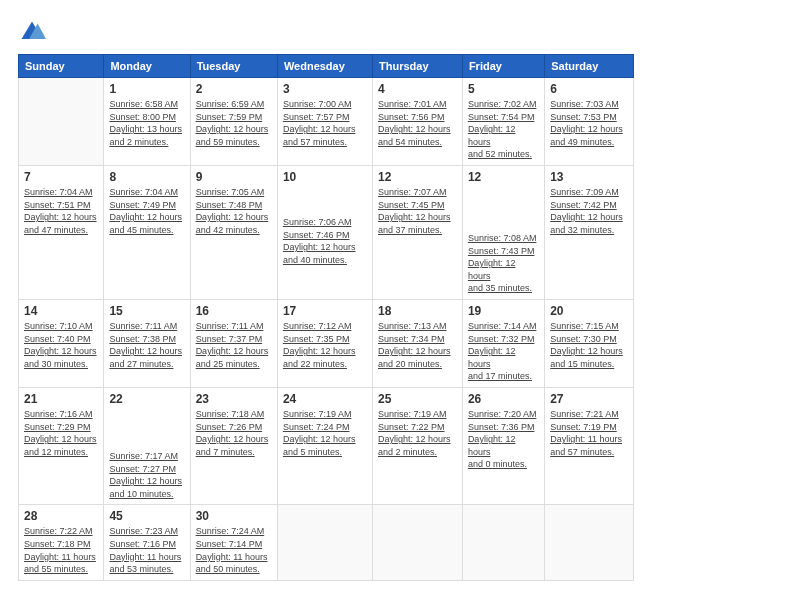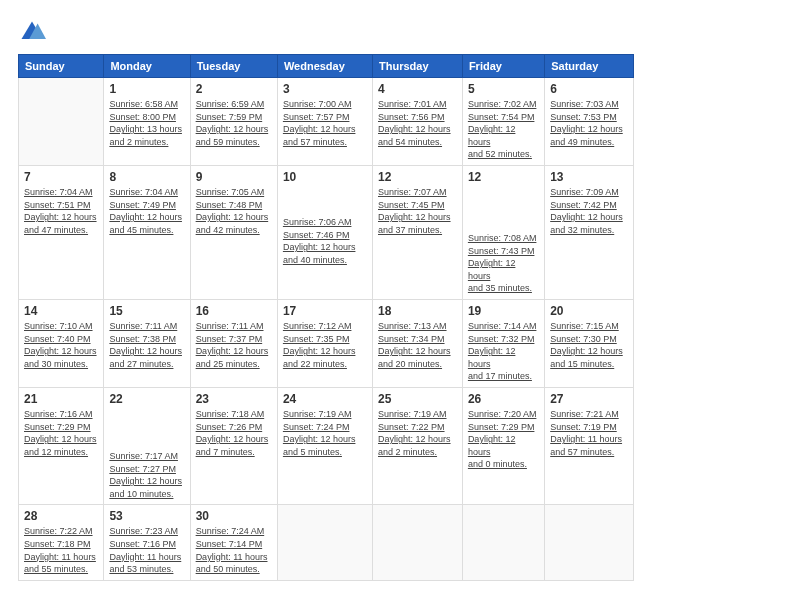--- a/index.html
+++ b/index.html
@@ -312,42 +312,42 @@
           <td>
             <span class="day-number">25</span>
             <div class="day-info" style="white-space: pre-line;">Sunrise: 7:19 AM
 Sunset: 7:22 PM
 Daylight: 12 hours
 and 2 minutes.</div>
           </td>
           <td>
             <span class="day-number">26</span>
             <div class="day-info" style="white-space: pre-line;">Sunrise: 7:20 AM
-Sunset: 7:29 PM
+Sunset: 7:36 PM
 Daylight: 12 hours
 and 0 minutes.</div>
           </td>
           <td>
             <span class="day-number">27</span>
             <div class="day-info" style="white-space: pre-line;">Sunrise: 7:21 AM
 Sunset: 7:19 PM
 Daylight: 11 hours
 and 57 minutes.</div>
           </td>
         </tr>
         <tr class="last-row">
           <td>
             <span class="day-number">28</span>
             <div class="day-info" style="white-space: pre-line;">Sunrise: 7:22 AM
 Sunset: 7:18 PM
 Daylight: 11 hours
 and 55 minutes.</div>
           </td>
           <td>
-            <span class="day-number">53</span>
+            <span class="day-number">45</span>
             <div class="day-info" style="white-space: pre-line;">Sunrise: 7:23 AM
 Sunset: 7:16 PM
 Daylight: 11 hours
 and 53 minutes.</div>
           </td>
           <td>
             <span class="day-number">30</span>
             <div class="day-info" style="white-space: pre-line;">Sunrise: 7:24 AM
 Sunset: 7:14 PM
 Daylight: 11 hours

